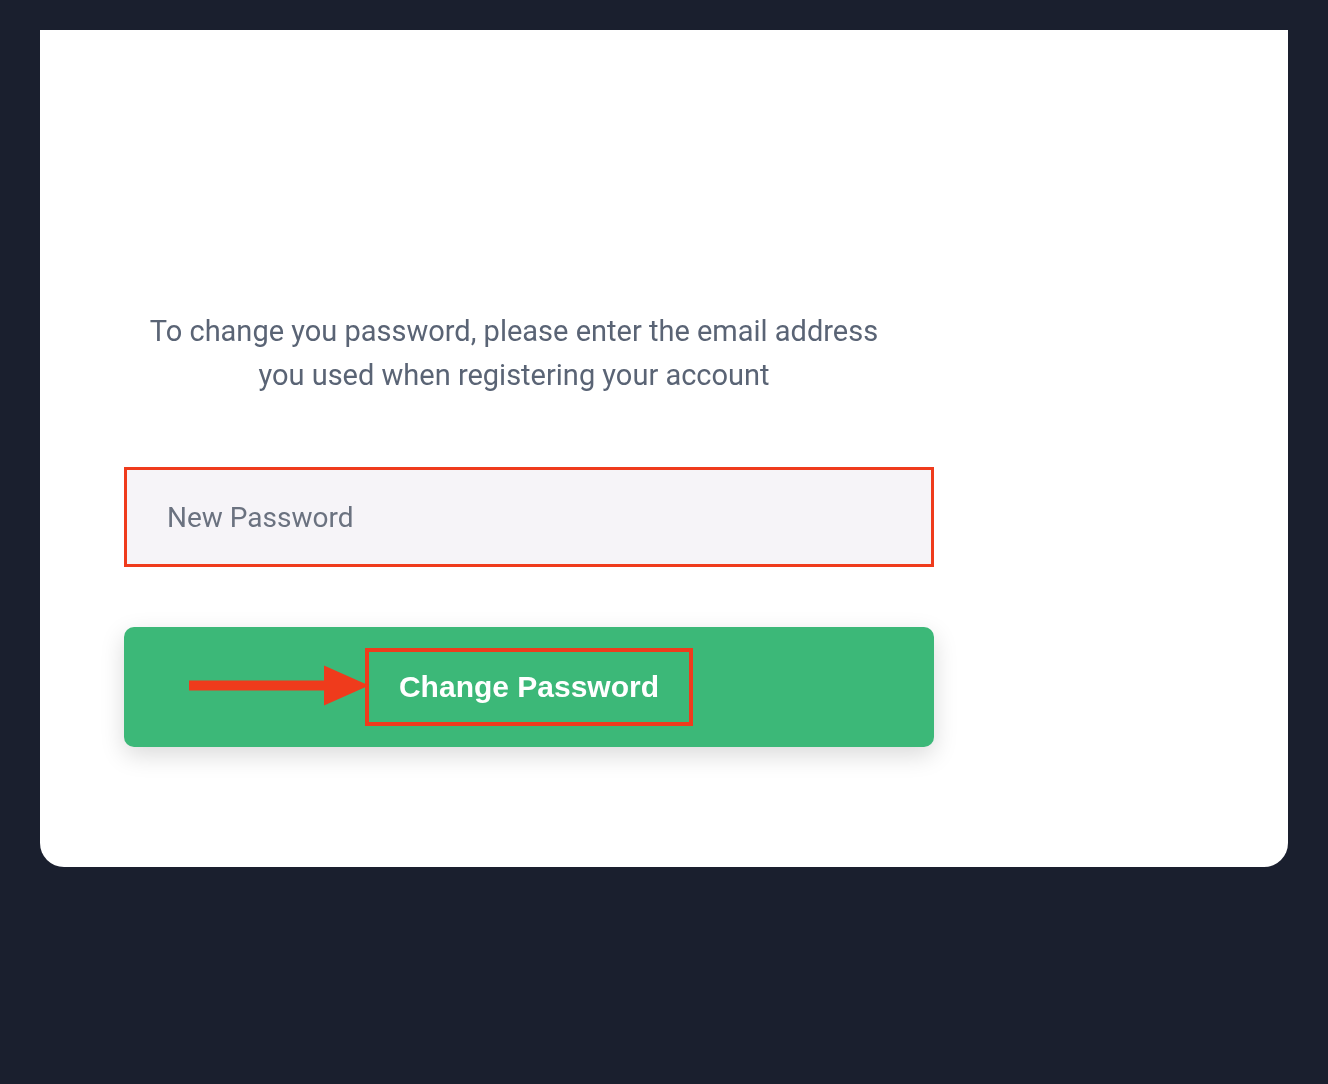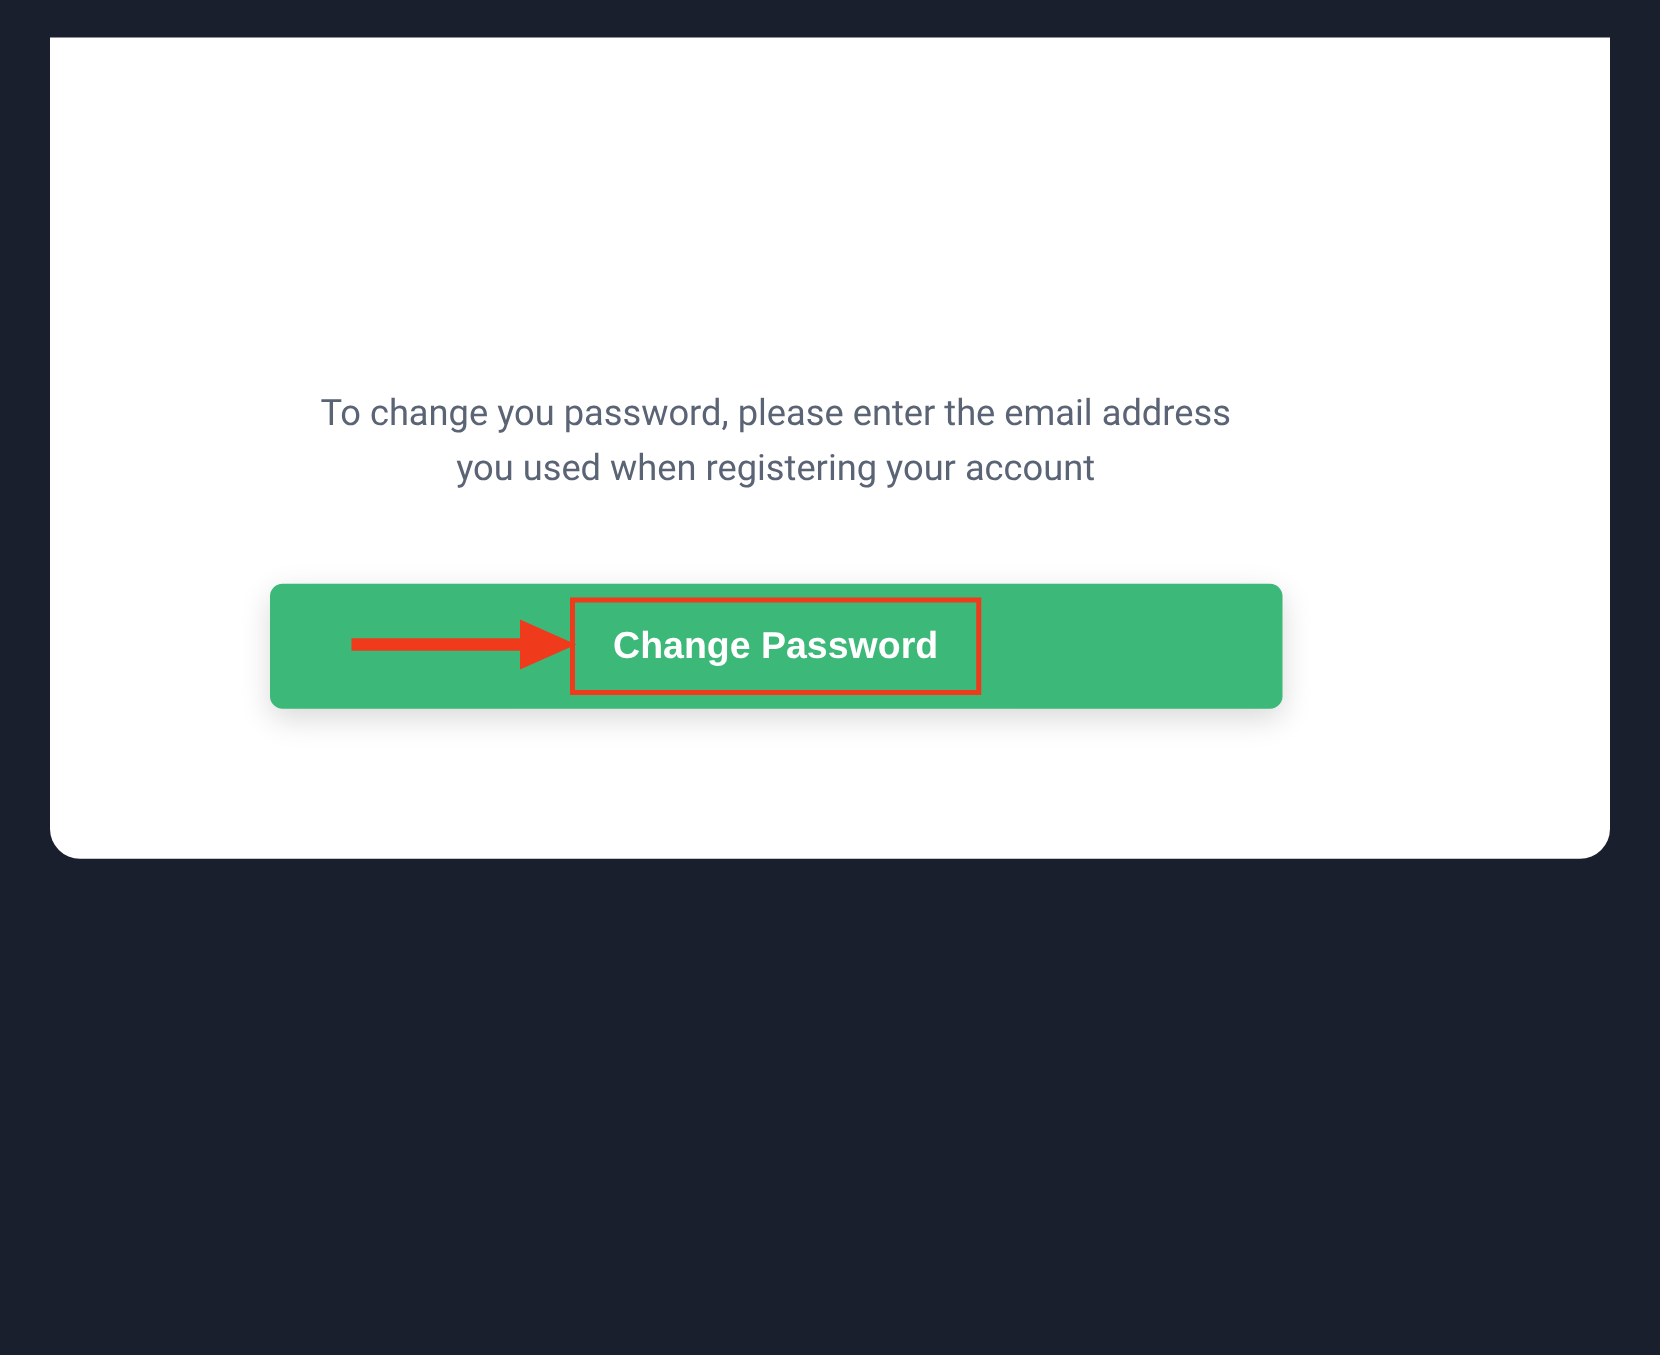--- a/index.html
+++ b/index.html
@@ -14,24 +14,23 @@
       height: 1084px;
       display: flex;
       align-items: flex-start;
       justify-content: center;
       padding-top: 30px;
     }
     .card {
       background-color: #ffffff;
       width: 1248px;
       border-radius: 0 0 24px 24px;
-      padding: 280px 200px 120px 113px;
+      padding: 280px 200px 120px 84px;
       display: flex;
       flex-direction: column;
-      align-items: center;
     }
     .instruction {
       font-size: 29px;
       color: #5a6475;
       text-align: center;
       line-height: 1.5;
       margin-bottom: 70px;
       max-width: 780px;
     }
     .form-container {
@@ -50,21 +49,21 @@
       color: #6b7280;
       padding: 0 40px;
       outline: none;
       font-family: inherit;
     }
     .input-field::placeholder {
       color: #6b7280;
     }
     .submit-button {
       width: 100%;
-      height: 100px;
+      height: 120px;
       background-color: #3cb878;
       border: none;
       border-radius: 10px;
       cursor: pointer;
       display: flex;
       align-items: center;
       justify-content: center;
       box-shadow: 0 8px 24px rgba(0,0,0,0.15);
       position: relative;
     }
@@ -86,20 +85,21 @@
       pointer-events: none;
     }
   </style>
 </head>
 <body>
 
 <div class="card">
   <p class="instruction">To change you password, please enter the email address you used when registering your account</p>
 
   <div class="form-container">
+    <input type="password" class="input-field" placeholder="New Password" style="">
 
 
     <button class="submit-button">
       <span class="arrow-annotation">
         <svg width="180" height="50" viewBox="0 0 180 50">
           <line x1="0" y1="25" x2="140" y2="25" stroke="#ef3b1c" stroke-width="10"></line>
           <polygon points="135,5 180,25 135,45" fill="#ef3b1c"></polygon>
         </svg>
       </span>
       <span class="button-label-box">

